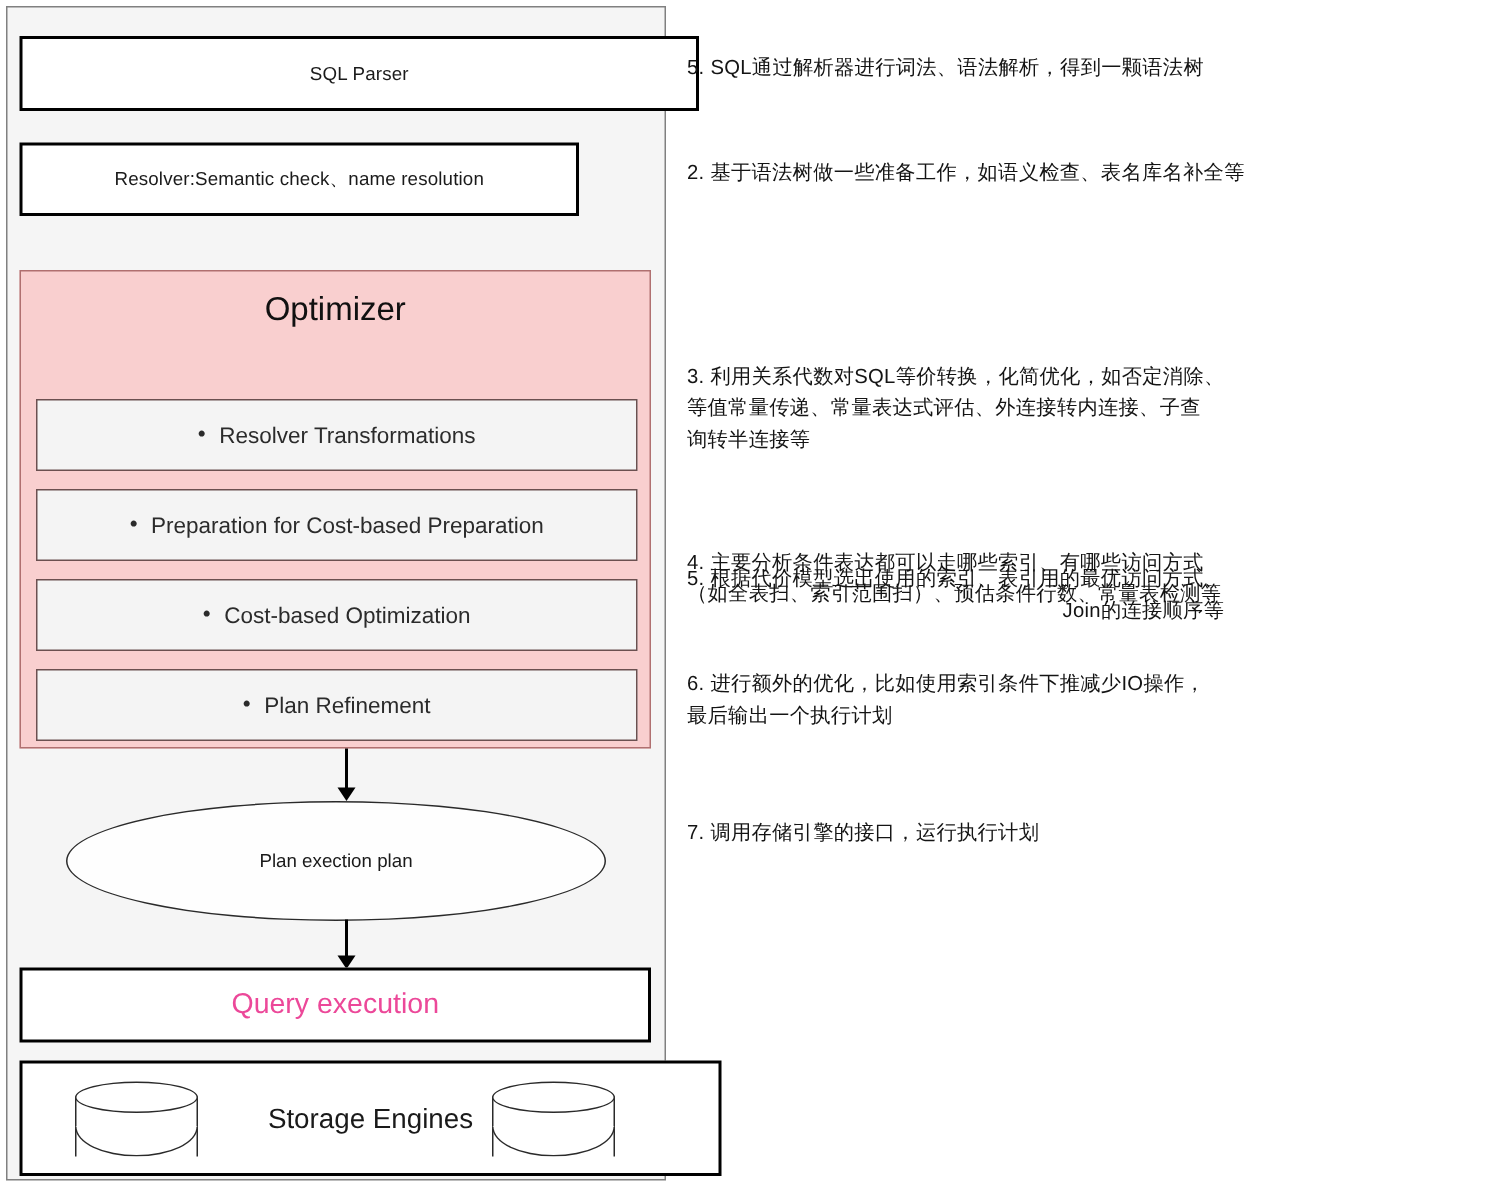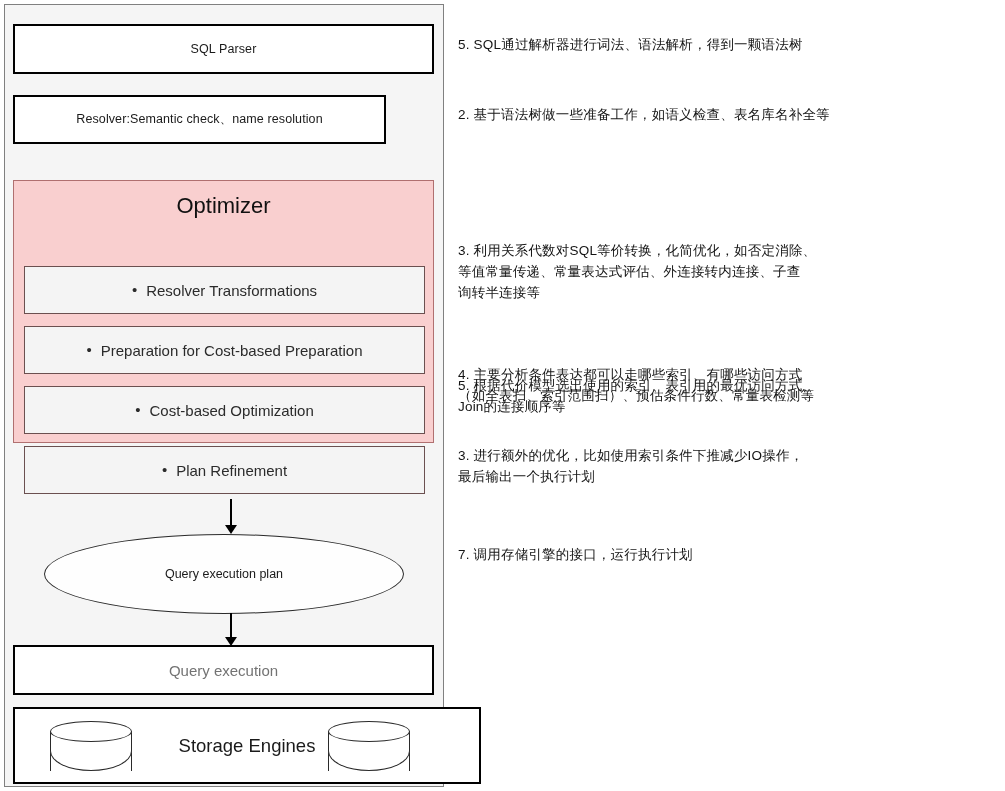--- a/index.html
+++ b/index.html
@@ -34,21 +34,21 @@
     border: 2px solid #000000;
     box-sizing: border-box;
     display: flex;
     align-items: center;
     justify-content: center;
   }
 
   #sql-parser-box {
     left: 8px;
     top: 19px;
-    width: 421px;
+    width: 453px;
     height: 50px;
   }
   #resolver-box {
     left: 8px;
     top: 90px;
     width: 373px;
     height: 49px;
   }
   #query-execution-box {
     left: 8px;
@@ -63,31 +63,31 @@
     height: 77px;
     justify-content: flex-start;
   }
 
   .stage-label-small {
     font-size: 12.5px;
     color: #1a1a1a;
     letter-spacing: 0.1px;
   }
   .stage-label-large {
-    font-size: 15px;
-    color: #737373;
+    font-size: 19px;
+    color: #ec4899;
   }
 
   
   #optimizer-box {
     position: absolute;
     left: 8px;
     top: 175px;
     width: 421px;
-    height: 263px;
+    height: 319px;
     background: #f9cfcf;
     border: 1.5px solid #b07070;
     box-sizing: border-box;
   }
   #optimizer-title {
     position: absolute;
     top: 12px;
     left: 0;
     width: 100%;
     text-align: center;
@@ -238,21 +238,21 @@
     font-size: 13.5px;
     line-height: 21px;
     color: #141414;
     white-space: pre-line;
     letter-spacing: 0.2px;
   }
   #note-0 { top: 34px; left: 2px; }
   #note-1 { top: 104px; left: 2px; }
   #note-2 { top: 240px; left: 2px; }
   #note-3 { top: 324px; left: 2px; margin-top: 40px; }
-  #note-4 { top: 375px; left: 2px; }
+  #note-4 { top: 375px; left: 2px; text-align: right; }
   #note-5 { top: 445px; left: 2px; }
   #note-6 { top: 544px; left: 2px; }
 </style>
 </head>
 <body>
 
 <div id="diagram-container">
 
   <div class="stage-box" id="sql-parser-box">
     <span class="stage-label-small">SQL Parser</span>
@@ -285,21 +285,21 @@
       <span>Plan Refinement</span>
     </div>
   </div>
 
   <div class="arrow" id="arrow-optimizer-to-plan">
     <div class="shaft"></div>
     <div class="head"></div>
   </div>
 
   <div id="query-plan-ellipse">
-    <span>Query execution plan</span>
+    <span>Plan exection plan</span>
   </div>
 
   <div class="arrow" id="arrow-plan-to-execution">
     <div class="shaft"></div>
     <div class="head"></div>
   </div>
 
   <div class="stage-box" id="query-execution-box">
     <span class="stage-label-large">Query execution</span>
   </div>
@@ -325,16 +325,16 @@
 <div id="notes-column">
   <div class="note" id="note-0">5. SQL通过解析器进行词法、语法解析，得到一颗语法树</div>
   <div class="note" id="note-1">2. 基于语法树做一些准备工作，如语义检查、表名库名补全等</div>
   <div class="note" id="note-2">3. 利用关系代数对SQL等价转换，化简优化，如否定消除、
 等值常量传递、常量表达式评估、外连接转内连接、子查
 询转半连接等</div>
   <div class="note" id="note-3">4. 主要分析条件表达都可以走哪些索引、有哪些访问方式
 （如全表扫、索引范围扫）、预估条件行数、常量表检测等</div>
   <div class="note" id="note-4">5. 根据代价模型选出使用的索引、表引用的最优访问方式、
 Join的连接顺序等</div>
-  <div class="note" id="note-5">3. 进行额外的优化，比如使用索引条件下推减少IO操作，
+  <div class="note" id="note-5">6. 进行额外的优化，比如使用索引条件下推减少IO操作，
 最后输出一个执行计划</div>
   <div class="note" id="note-6">7. 调用存储引擎的接口，运行执行计划</div>
 </div>
 
 </body></html>

